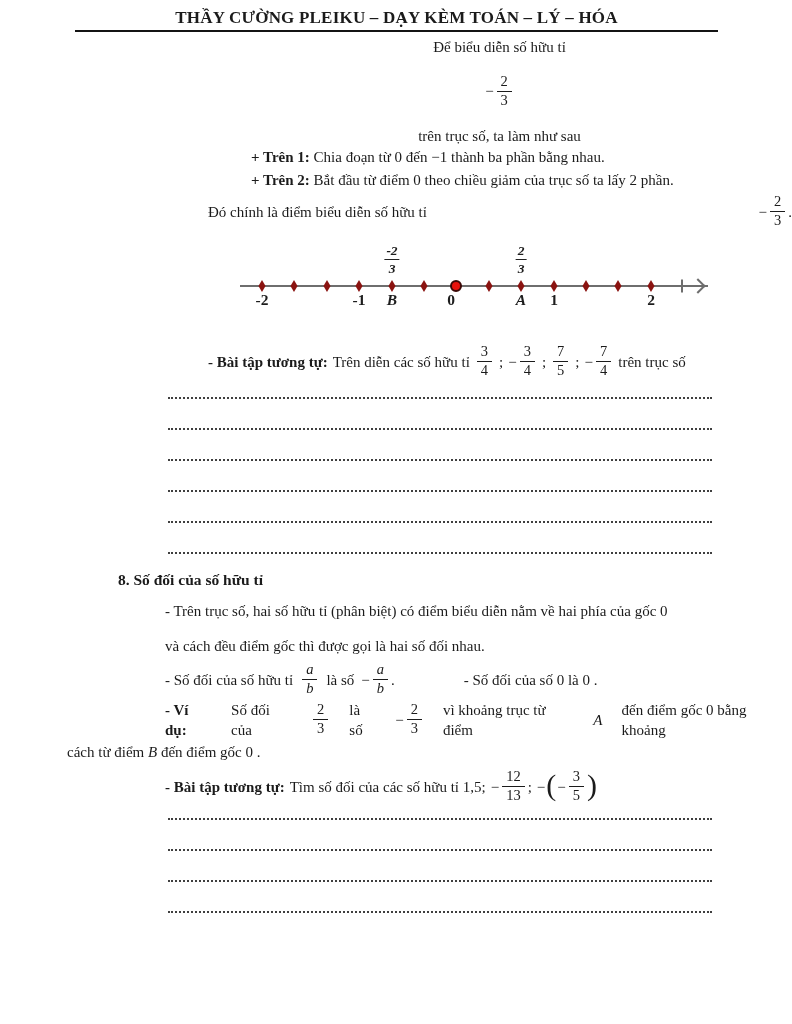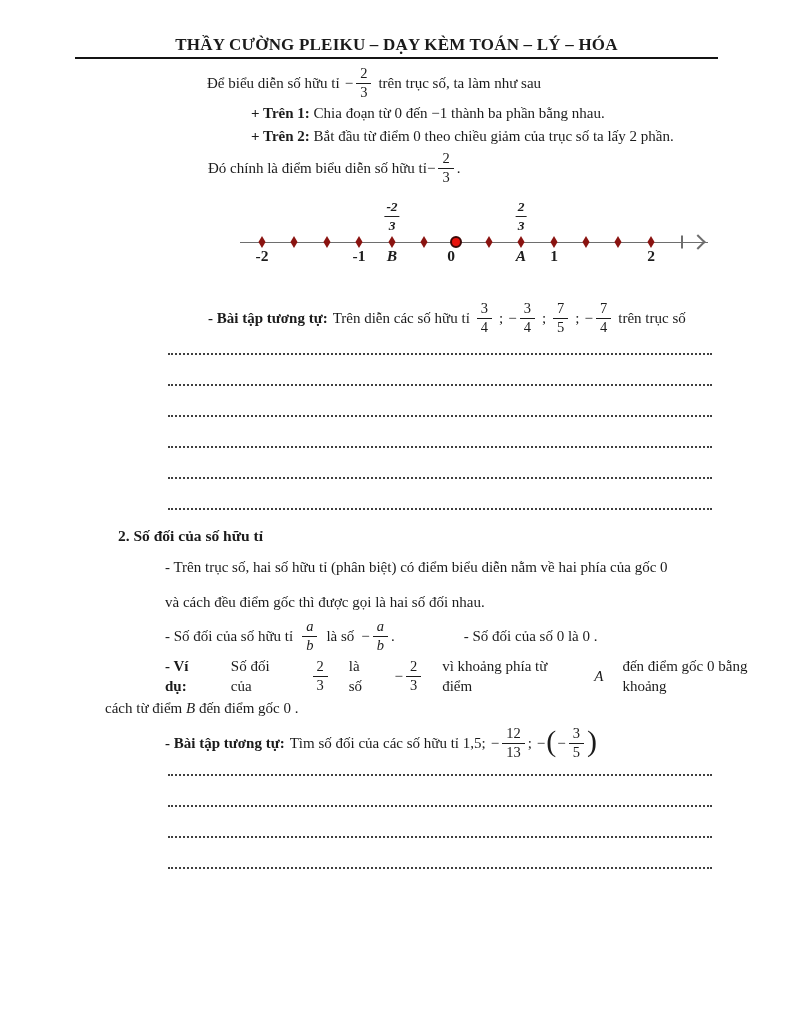--- a/index.html
+++ b/index.html
@@ -1,26 +1,26 @@
 <!DOCTYPE html>
 <html><head>
 <meta charset="utf-8">
 <style>
   html,body{margin:0;padding:0;background:#e9e9e9;}
   .page{position:relative;width:792px;height:1024px;margin:0 auto;background:#ffffff;
         font-family:"Liberation Serif","DejaVu Serif",serif;color:#1b1b1b;font-size:15px;overflow:hidden;}
   .b{font-weight:bold;}
   .it{font-style:italic;}
   p{margin:0;}
-  .header{margin:8px 74px 0 75px;padding-top:25px;border-bottom:2.5px solid #141414;text-align:center;}
+  .header{margin:0 74px 0 75px;padding-top:6px;border-bottom:2.5px solid #141414;text-align:center;}
   .title{font-size:17px;font-weight:bold;letter-spacing:.2px;line-height:24px;}
   .step{line-height:23px;margin-left:251px;}
   .fline{display:block;line-height:20px;}
-  .fl-intro{margin:5px 0 0 207px;min-height:38px;display:flex;align-items:center;gap:5px;}
-  .fl-result{margin:0 0 0 208px;min-height:40px;display:flex;align-items:center;}
+  .fl-intro{margin:5px 0 0 207px;min-height:38px;display:flex;align-items:center;gap:17px;flex-direction:column;}
+  .fl-result{margin:0 0 0 208px;min-height:40px;display:flex;align-items:center;gap:5px;justify-content:space-between;}
   .fl-ex1{margin:22px 0 0 208px;min-height:44px;display:flex;align-items:center;gap:5px;}
   .fl-opp{margin:0 0 0 165px;min-height:40px;display:flex;align-items:center;gap:7px;}
   .fl-vd{margin:0 4px 0 165px;min-height:40px;display:flex;align-items:center;gap:19px;}
   .fl-ex2{margin:0 0 0 165px;min-height:46px;display:flex;align-items:center;gap:5px;}
   .tight{display:inline-flex;align-items:center;gap:1px;}
   .frac{display:inline-block;text-align:center;vertical-align:middle;line-height:1.1;margin:0 2px;font-size:14.5px;}
   .frac .num{display:block;padding:0 4px 1px;border-bottom:1.2px solid #1b1b1b;}
   .frac .den{display:block;padding-top:1px;}
   .bp{font-size:30px;font-weight:400;line-height:.8;position:relative;top:-2px;}
   
@@ -40,21 +40,21 @@
   .nl-frac .fden{display:block;padding-top:1px;}
   
   .answers{margin:0 80px 0 168px;}
   .ansline{height:29px;border-bottom:2px dotted #3f3f3f;}
   .answers .first6{height:13px;}
   .answers .first4{height:8px;}
   .sec2head{margin:16px 0 0 118px;line-height:20px;font-weight:bold;font-size:15.5px;}
   .para{margin-left:165px;line-height:27px;margin-top:8px;}
   .para:first-of-type{margin-top:6px;}
   .oppright{margin-left:62px;}
-  .vd2{margin-left:105px;line-height:24px;}
+  .vd2{margin-left:67px;line-height:24px;}
   .footer{position:absolute;left:75px;right:74px;top:951px;border-top:3px solid #161616;
           text-align:right;padding-top:2px;}
   .pageno{font-family:"DejaVu Sans Mono","Liberation Mono",monospace;font-size:13.5px;color:#111;}
 </style>
 </head>
 <body>
 
 <div class="page">
 
   <div class="header">
@@ -161,21 +161,21 @@
 
   <div class="answers">
     <div class="ansline first6"></div>
     <div class="ansline"></div>
     <div class="ansline"></div>
     <div class="ansline"></div>
     <div class="ansline"></div>
     <div class="ansline"></div>
   </div>
 
-  <p class="sec2head">2. Số đối của số hữu tỉ</p>
+  <p class="sec2head">8. Số đối của số hữu tỉ</p>
   <p class="para">- Trên trục số, hai số hữu tỉ (phân biệt) có điểm biểu diễn nằm về hai phía của gốc 0</p>
   <p class="para">và cách đều điểm gốc thì được gọi là hai số đối nhau.</p>
 
   <div class="fline fl-opp">
     <span>- Số đối của số hữu tỉ</span>
     <span class="frac it">
         <span class="num">a</span>
         <span class="den">b</span>
       </span>
     <span>là số</span>
@@ -198,21 +198,21 @@
         <span class="den">3</span>
       </span>
     <span>là số</span>
     <span class="tight">
         <span>−</span>
         <span class="frac">
           <span class="num">2</span>
           <span class="den">3</span>
         </span>
       </span>
-    <span>vì khoảng phía từ điểm</span>
+    <span>vì khoảng trục từ điểm</span>
     <span class="it">A</span>
     <span>đến điểm gốc 0 bằng khoảng</span>
   </div>
   <p class="vd2">
     <span>cách từ điểm</span>
     <span class="it">B</span>
     <span>đến điểm gốc 0 .</span>
   </p>
 
   <div class="fline fl-ex2">

